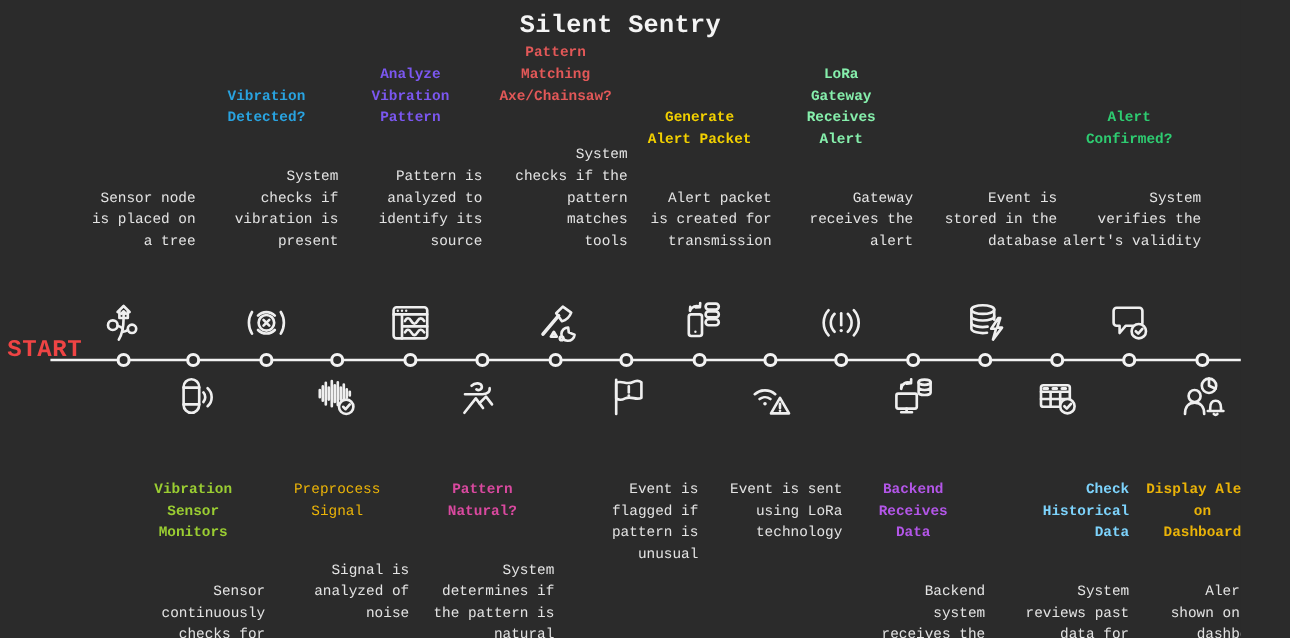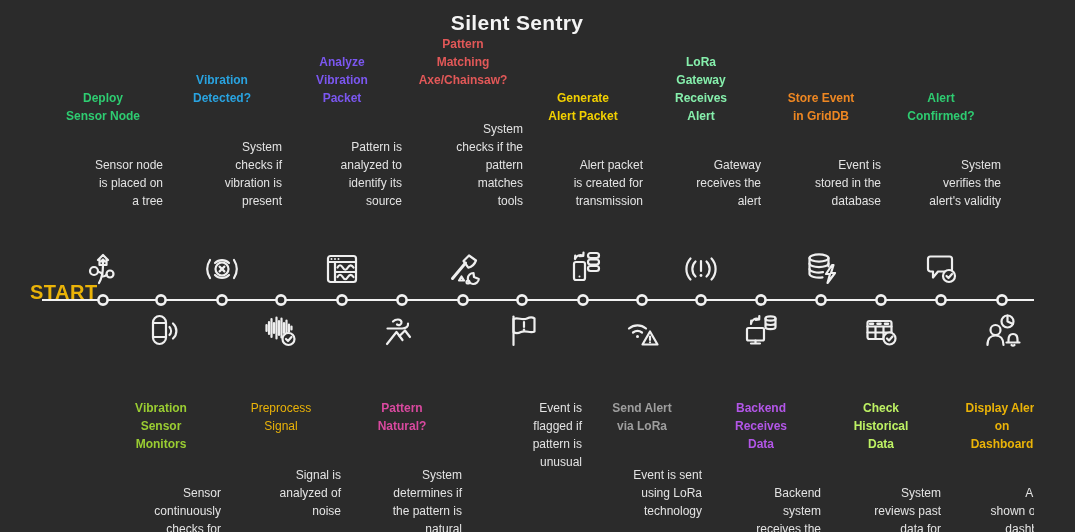--- a/index.html
+++ b/index.html
@@ -1,28 +1,28 @@
 <!DOCTYPE html>
 <html><head>
 <meta charset="utf-8">
 <style>
   html,body{margin:0;padding:0;background:#2b2b2b;}
   .canvas{
     position:relative;width:1034px;height:532px;overflow:hidden;
     background:#2b2b2b;
-    font-family:Liberation Sans, sans-serif;
+    font-family:Liberation Mono, monospace;
     color:#e4e4e4;
   }
   .page-title{
     position:absolute;top:11px;left:0;right:0;text-align:center;
     font-size:21px;font-weight:700;color:#f4f4f4;letter-spacing:.3px;
   }
   .start{
     position:absolute;left:6px;top:281px;
-    font-size:20px;font-weight:700;color:#eab308;letter-spacing:.5px;margin-left:24px;
+    font-size:20px;font-weight:700;color:#ef4444;letter-spacing:.5px;
   }
   .axis{position:absolute;left:0;top:0;}
   .item{
     position:absolute;width:120px;text-align:center;
     font-size:12px;line-height:18px;white-space:pre-line;
   }
   .item.top{bottom:304px;}
   .item.bot{top:381px;}
   .ttl{font-weight:700;margin-bottom:13px;}
   .ttl.light{font-weight:400;}
@@ -61,38 +61,36 @@
       <circle cx="821" cy="300" r="4.6"></circle>
         <circle cx="881" cy="300" r="4.6"></circle>
       <circle cx="941" cy="300" r="4.6"></circle>
         <circle cx="1002" cy="300" r="4.6"></circle>
     </g>
   </svg>
 
   <div class="start">START</div>
 
   <div class="item top" style="left:43px">
-    <div class="ttl" style="color: rgb(46, 204, 113);">Deploy
-Sensor Node</div>
     <div class="desc">Sensor node
 is placed on
 a tree</div>
   </div>
   <div class="item top" style="left:162px">
     <div class="ttl" style="color: rgb(41, 163, 224);">Vibration
 Detected?</div>
     <div class="desc">System
 checks if
 vibration is
 present</div>
   </div>
   <div class="item top" style="left:282px">
     <div class="ttl" style="color: rgb(123, 87, 240);">Analyze
 Vibration
-Packet</div>
+Pattern</div>
     <div class="desc">Pattern is
 analyzed to
 identify its
 source</div>
   </div>
   <div class="item top" style="left:403px">
     <div class="ttl" style="color: rgb(226, 88, 88);">Pattern
 Matching
 Axe/Chainsaw?</div>
     <div class="desc">System
@@ -111,22 +109,20 @@
   <div class="item top" style="left:641px">
     <div class="ttl" style="color: #86efac;">LoRa
 Gateway
 Receives
 Alert</div>
     <div class="desc">Gateway
 receives the
 alert</div>
   </div>
   <div class="item top" style="left:761px">
-    <div class="ttl" style="color: rgb(238, 135, 34);">Store Event
-in GridDB</div>
     <div class="desc">Event is
 stored in the
 database</div>
   </div>
   <div class="item top" style="left:881px">
     <div class="ttl" style="color: rgb(46, 204, 113);">Alert
 Confirmed?</div>
     <div class="desc">System
 verifies the
 alert's validity</div>
@@ -156,37 +152,35 @@
 the pattern is
 natural</div>
   </div>
   <div class="item bot" style="left:462px">
     <div class="desc">Event is
 flagged if
 pattern is
 unusual</div>
   </div>
   <div class="item bot" style="left:582px">
-    <div class="ttl" style="color: rgb(158, 158, 158);">Send Alert
-via LoRa</div>
     <div class="desc">Event is sent
 using LoRa
 technology</div>
   </div>
   <div class="item bot" style="left:701px">
     <div class="ttl" style="color: rgb(179, 86, 232);">Backend
 Receives
 Data</div>
     <div class="desc">Backend
 system
 receives the
 data</div>
   </div>
   <div class="item bot" style="left:821px">
-    <div class="ttl" style="color: #bef264;">Check
+    <div class="ttl" style="color: #7dd3fc; text-align: right;">Check
 Historical
 Data</div>
     <div class="desc">System
 reviews past
 data for
 confirmation</div>
   </div>
   <div class="item bot" style="left:942px">
     <div class="ttl" style="color: #eab308;">Display Alert
 on

